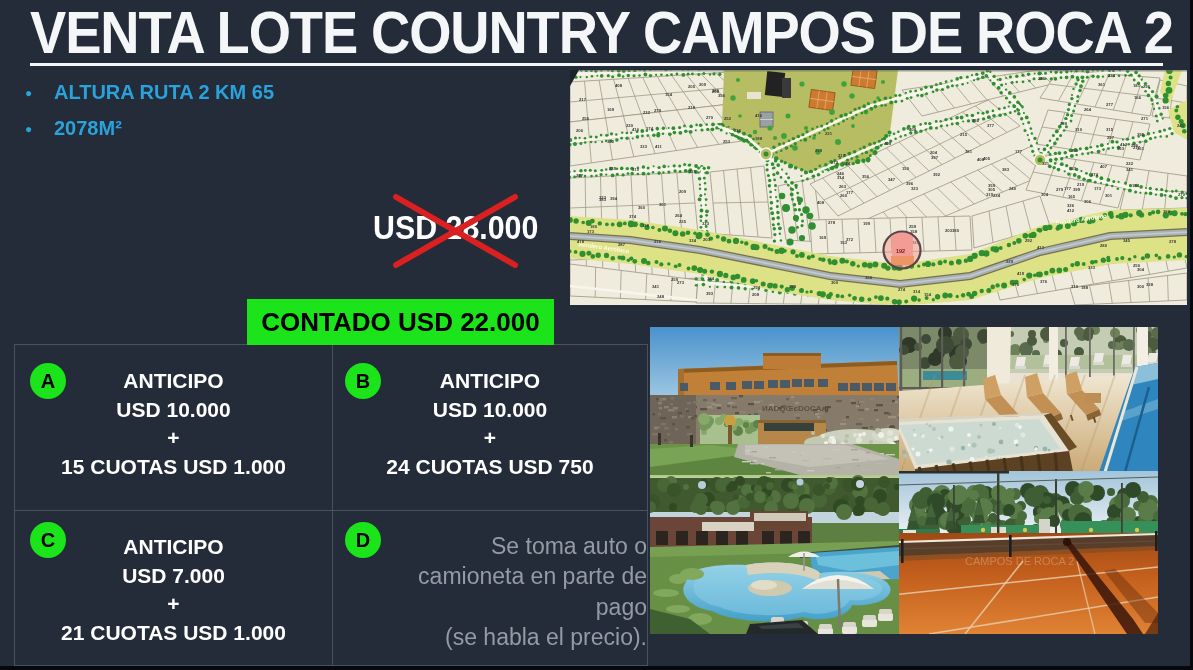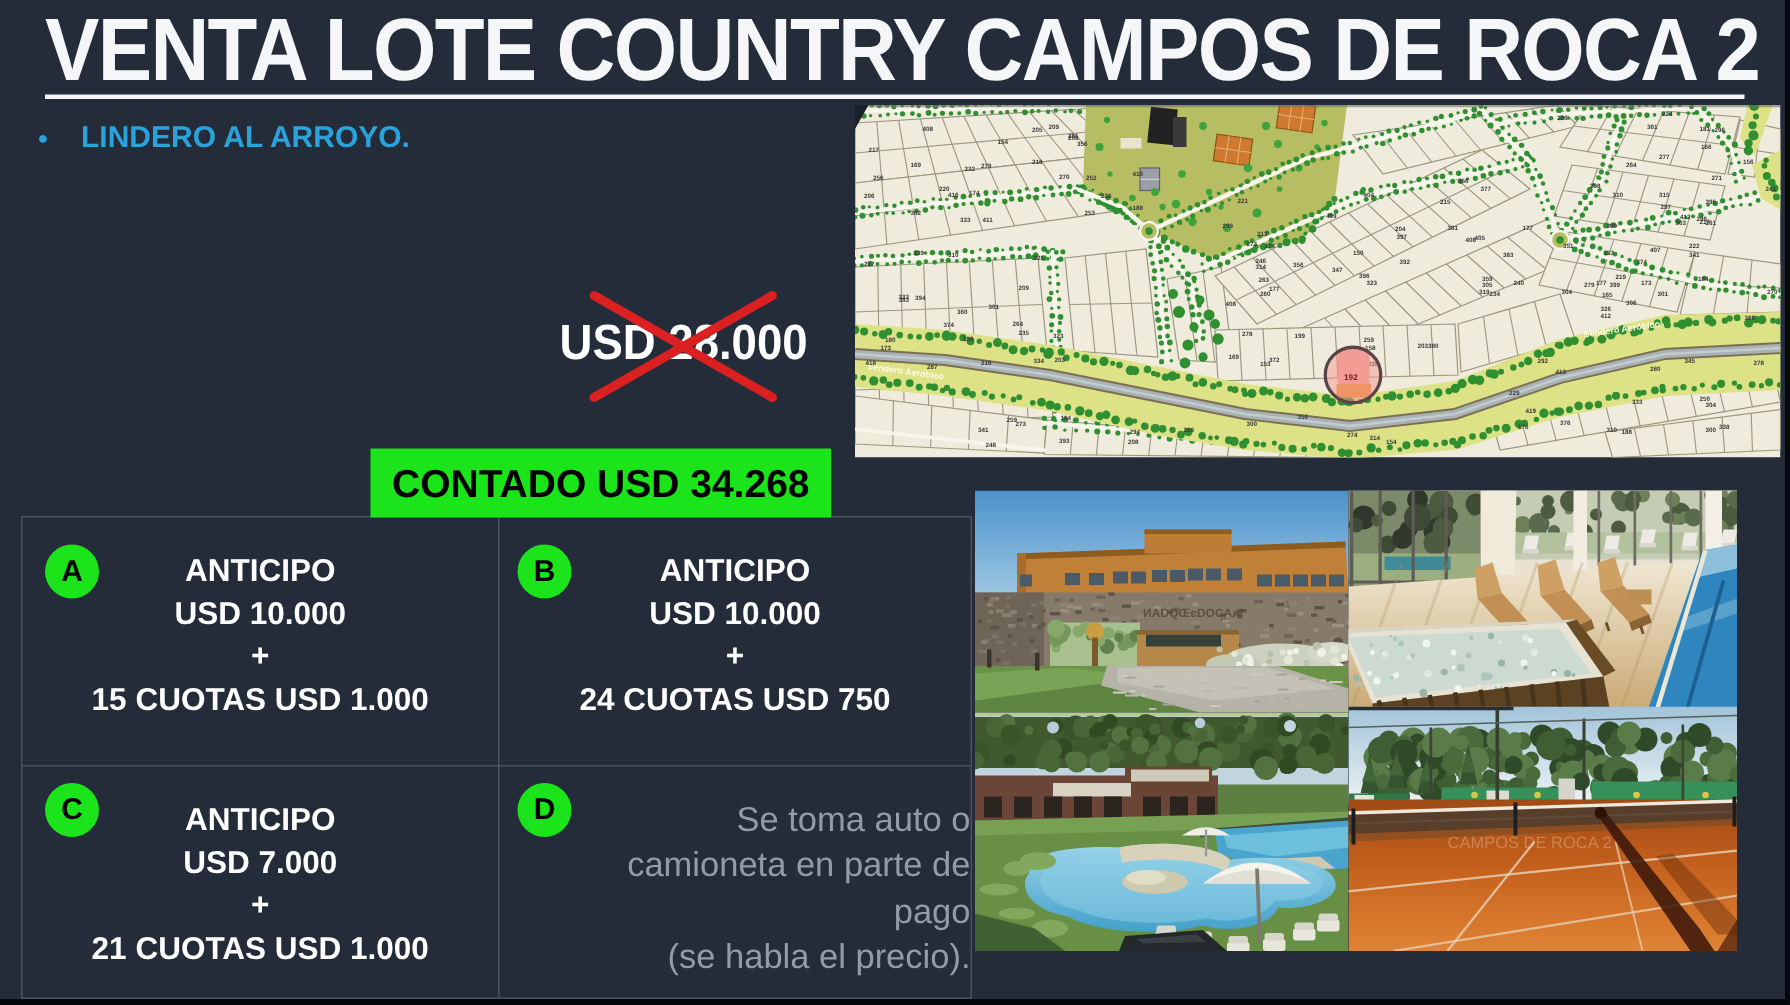--- a/index.html
+++ b/index.html
@@ -9,31 +9,32 @@
   .bl b{display:inline-block;width:29px;font-size:12px;vertical-align:2px;font-weight:normal;}
 </style></head>
 <body>
 <div id="slide">
 
   <div class="abs" style="left:30px;top:-1px;color:#f5f6f8;font-size:59px;font-weight:bold;letter-spacing:-1.2px;white-space:nowrap;transform:scaleX(0.921);transform-origin:left center;">VENTA LOTE COUNTRY CAMPOS DE ROCA 2</div>
 
   <div class="abs" style="left:30px;top:63px;width:1133px;height:3px;background:#f5f6f8;"></div>
 
   <div class="abs" style="left:25px;top:75px;color:#2aa2db;font-weight:bold;font-size:20px;">
-    <div class="bl"><b>●</b>LINDERO AL ARROYO.</div>
+    <div class="bl"><b>●</b>ALTURA RUTA 2 KM 65</div>
+    <div class="bl"><b>●</b>2078M²</div>
   </div>
 
   <div class="abs" style="left:373px;top:209px;color:#fff;font-weight:bold;font-size:33px;white-space:nowrap;transform:scaleX(0.92);transform-origin:left center;">USD 28.000</div>
 
   <svg class="abs" style="left:390px;top:192px;" width="131" height="79" viewBox="0 0 131 79">
     <line x1="6" y1="5" x2="125" y2="73" stroke="#da2020" stroke-width="6" stroke-linecap="round"></line>
     <line x1="6" y1="73" x2="125" y2="5" stroke="#da2020" stroke-width="6" stroke-linecap="round"></line>
   </svg>
 
-  <div class="abs" style="left:247px;top:299px;width:307px;height:46px;z-index:5;background:#1be41b;color:#000;font-weight:bold;font-size:26px;text-align:center;line-height:46px;">CONTADO USD 34.268</div>
+  <div class="abs" style="left:247px;top:299px;width:307px;height:46px;z-index:5;background:#1be41b;color:#000;font-weight:bold;font-size:26px;text-align:center;line-height:46px;">CONTADO USD 22.000</div>
 
   <div class="abs" style="left:14px;top:344px;width:632px;height:320px;border:1px solid #4a525f;">
 
     <div class="abs" style="left:317px;top:0;width:1px;height:320px;background:#4a525f;"></div>
 
     <div class="abs" style="left:0;top:165px;width:632px;height:1px;background:#4a525f;"></div>
 
     <div class="abs" style="left:15px;top:18px;width:36px;height:36px;border-radius:50%;background:#1be41b;color:#000;font-weight:bold;font-size:20px;text-align:center;line-height:36px;">A</div>
 
     <div class="abs" style="left:0;top:22px;width:317px;color:#fff;font-weight:bold;font-size:21px;text-align:center;line-height:28.6px;">ANTICIPO<br>USD 10.000<br>+<br>15 CUOTAS USD 1.000</div>

